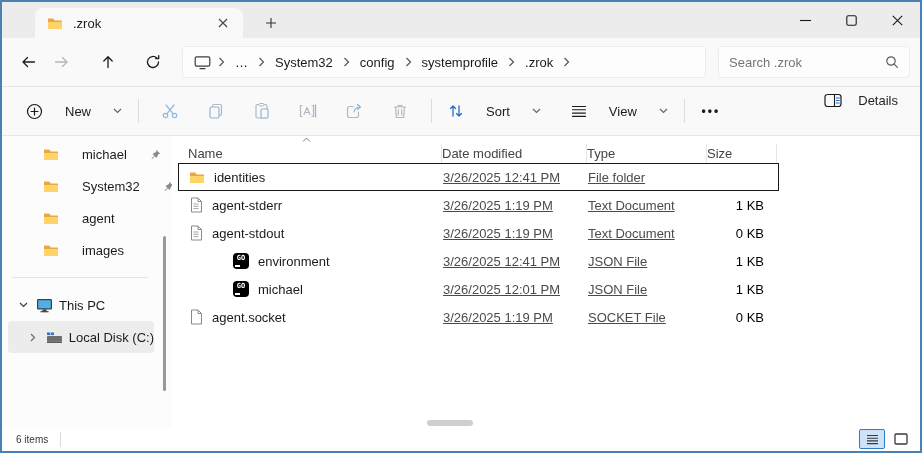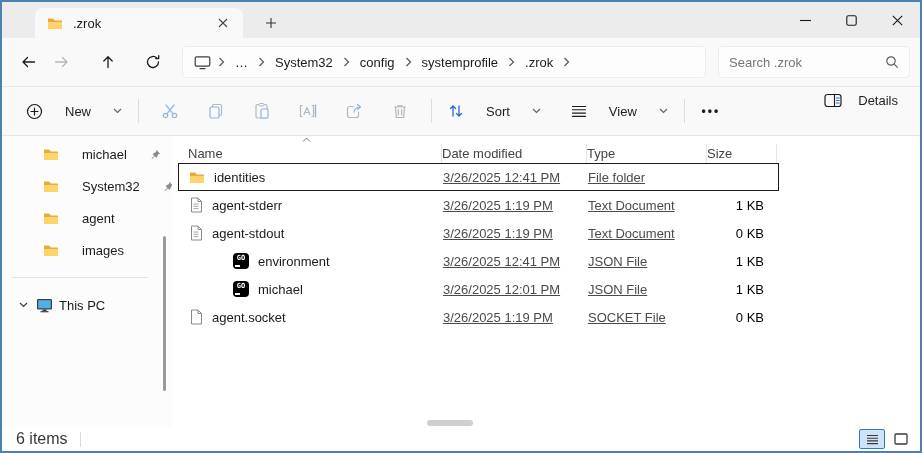--- a/index.html
+++ b/index.html
@@ -75,21 +75,21 @@
   .hscroll-thumb { position:absolute; bottom:1px; left:255px; width:46px; height:6px; background:#cfcfcf; border-radius:3px; }
 
   
   .go-ico { width:16px; height:16px; background:#000; border-radius:4px; position:relative;
             color:#fff; font-size:7px; font-weight:bold; text-align:center; line-height:11px; flex:none;
             font-family:"DejaVu Sans Mono", monospace;margin-left:44px; }
   .go-ico .us { position:absolute; left:2px; bottom:2px; width:5px; height:2px; background:#fff; }
 
   
   .statusbar { height:24px; display:flex; align-items:center; padding:0 6px 0 14px; flex:none; background:#fff; }
-  .status-count { font-size:16px; color:#383838; }
+  .status-count { font-size:10px; color:#383838; }
   .status-div { width:1px; height:15px; background:#dadada; margin-left:12px; }
   .view-toggles { margin-left:auto; display:flex; gap:3px; }
   .vt-btn { width:26px; height:20px; display:flex; align-items:center; justify-content:center;
             border:1px solid transparent; border-radius:2px; }
   .vt-btn.active { background:#cfe3f8; border-color:#2e7cc4; }
 </style>
 </head>
 <body>
 
 <div class="titlebar">
@@ -364,20 +364,36 @@
         </span>
       <span>
           <svg width="17" height="15" viewBox="0 0 17 15">
             <rect x="1" y="1" width="15" height="10.5" rx="1.3" fill="#3d3d3d"></rect>
             <rect x="2.2" y="2.2" width="12.6" height="8.1" fill="#4fb0e8"></rect>
             <rect x="6.5" y="11.5" width="4" height="1.6" fill="#3d3d3d"></rect>
             <rect x="4.5" y="13.1" width="8" height="1.2" fill="#3d3d3d"></rect>
           </svg>
         </span>
       <span class="sb-label">This PC</span>
+    </div>
+    <div class="tree-item indent selected">
+      <span class="chev">
+          <svg width="6" height="9" viewBox="0 0 6 9">
+            <path d="M1 1l3.5 3.5L1 8" fill="none" stroke="#6d6d6d" stroke-width="1.2"></path>
+          </svg>
+        </span>
+      <span>
+          <svg width="17" height="13" viewBox="0 0 17 13">
+            <rect x="1" y="1.5" width="3.2" height="2.6" fill="#2b74c9"></rect>
+            <rect x="4.8" y="1.5" width="3.2" height="2.6" fill="#2b74c9"></rect>
+            <rect x="1" y="5" width="15" height="5.5" rx="0.8" fill="#6f6f6f"></rect>
+            <rect x="1" y="10.5" width="15" height="1.4" fill="#4c4c4c"></rect>
+          </svg>
+        </span>
+      <span class="sb-label">Local Disk (C:)</span>
     </div>
 
     <div class="sb-scroll"></div>
   </div>
 
   <div class="main">
     <span class="sort-caret">
       <svg width="9" height="5" viewBox="0 0 9 5">
           <path d="M1 4.5L4.5 1 8 4.5" fill="none" stroke="#7a7a7a" stroke-width="1"></path>
         </svg>

